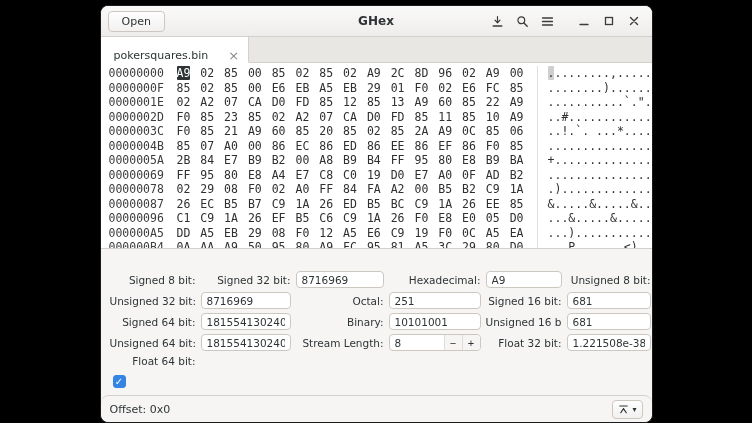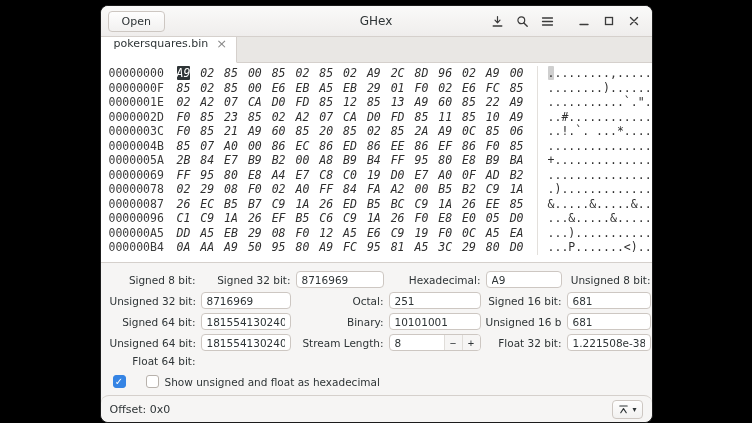--- a/index.html
+++ b/index.html
@@ -4,41 +4,41 @@
 <style>
   html,body{margin:0;padding:0;background:#000;}
   body{width:752px;height:423px;overflow:hidden;font-family:"DejaVu Sans","Liberation Sans",sans-serif;}
   .window{width:553px;height:418px;margin:5px auto 0;background:#f6f5f4;border-radius:8px;overflow:hidden;
           display:flex;flex-direction:column;box-shadow:0 3px 14px rgba(0,0,0,.6);border:1px solid #1b1b1b;box-sizing:border-box;}
   
   .headerbar{height:30px;flex:0 0 auto;background:linear-gradient(#fafaf9,#efedec);border-bottom:1px solid #d5d0cc;
              display:flex;align-items:center;padding:0 7px;position:relative;}
   .open-btn{font-size:11px;padding:3px 13px;background:linear-gradient(#fefefe,#f2f1f0);border:1px solid #cdc7c2;
             border-radius:4px;color:#2e3436;font-family:inherit;}
-  .hb-title{position:absolute;left:0;right:0;text-align:center;font-weight:normal;font-size:12px;color:#2e3436;pointer-events:none;}
+  .hb-title{position:absolute;left:0;right:0;text-align:center;font-weight:bold;font-size:12px;color:#2e3436;pointer-events:none;}
   .hb-right{margin-left:auto;display:flex;align-items:center;gap:3px;z-index:1;}
   .icon-btn{width:22px;height:22px;display:flex;align-items:center;justify-content:center;border:none;background:transparent;
             border-radius:4px;color:#3b3b3b;padding:0;}
   .wc-sep{width:8px;}
   
   .tabbar{height:25px;flex:0 0 auto;background:#e9e7e4;border-bottom:1px solid #d5d0cc;display:flex;}
-  .tab{background:#fff;display:flex;align-items:flex-start;gap:8px;padding:0 9px 0 13px;font-size:11px;color:#2e3436;
+  .tab{background:#fff;display:flex;align-items:flex-end;gap:20px;padding:0 9px 0 13px;font-size:11px;color:#2e3436;
        border-right:1px solid #d5d0cc;margin-bottom:-1px;border-bottom:1px solid #fff;}
   .tab-close{color:#8a8a8a;font-size:13px;line-height:1;cursor:default;}
   
   .hexview{background:#fff;flex:1 1 auto;overflow:hidden;padding:3px 4px 0 8px;
            font-family:"DejaVu Sans Mono","Liberation Mono",monospace;font-size:11.5px;color:#2f2f2f;}
   .hex-row{display:flex;line-height:14.5px;white-space:pre;}
   .col-offset{flex:0 0 62px;color:#3c3c3c;}
-  .col-hex{flex:0 0 356px;padding-left:6px;word-spacing:3px;font-style:italic;}
+  .col-hex{flex:0 0 356px;padding-left:6px;word-spacing:3px;}
   .col-ascii{flex:1 1 auto;padding-left:10px;margin-left:4px;border-left:1px solid #e3e0dc;}
   .cursor{background:#2e3436;color:#fff;border-radius:1px;}
   .cursor-ascii{background:#cfcfcf;border-radius:1px;}
   
-  .decode{flex:0 0 auto;border-top:1px solid #d5d0cc;padding:8px 9px 2px;background:#f6f5f4;}
+  .decode{flex:0 0 auto;border-top:1px solid #d5d0cc;padding:22px 9px 2px;background:#f6f5f4;}
   .decode-grid{display:grid;grid-template-columns:86px 90px 88px 92px 76px 84px;gap:4px 5px;align-items:center;
                font-size:10.5px;color:#2e3436;}
   .decode-grid label{text-align:right;white-space:nowrap;overflow:hidden;}
   .entry{height:17px;font-size:10.5px;padding:1px 5px;border:1px solid #cdc7c2;border-radius:4px;background:#fff;
          color:#2e3436;width:100%;box-sizing:border-box;font-family:inherit;}
   .spin{display:flex;align-items:stretch;border:1px solid #cdc7c2;border-radius:4px;background:#fff;height:17px;box-sizing:border-box;overflow:hidden;}
   .spin input{border:none;width:30px;flex:1 1 auto;font-size:10.5px;padding:1px 5px;background:transparent;font-family:inherit;color:#2e3436;min-width:0;}
   .spin-btn{width:18px;flex:0 0 auto;border:none;border-left:1px solid #e0ddd9;background:#f6f5f4;font-size:11px;color:#2e3436;
             display:flex;align-items:center;justify-content:center;padding:0;}
   
@@ -162,24 +162,20 @@
       <label>Float 64 bit:</label>
     </div>
   </div>
 
   <div class="checks">
     <div class="check-item">
       <span class="checkbox checked">
           <span>✓</span>
         </span>
     </div>
-    <div class="check-item">
-      <span class="checkbox"></span>
-      <span>Show unsigned and float as hexadecimal</span>
-    </div>
   </div>
 
   <div class="statusbar">
     <span>Offset: 0x0</span>
     <button class="sb-btn">
       <svg width="11" height="11" viewBox="0 0 12 12">
           <path d="M2 2.2h8" stroke="#2e3436" stroke-width="1.3" stroke-linecap="round"></path>
           <path d="M3 9.5L6 5l3 4.5" stroke="#2e3436" stroke-width="1.3" fill="none" stroke-linecap="round" stroke-linejoin="round"></path>
         </svg>
       <span>▾</span>

